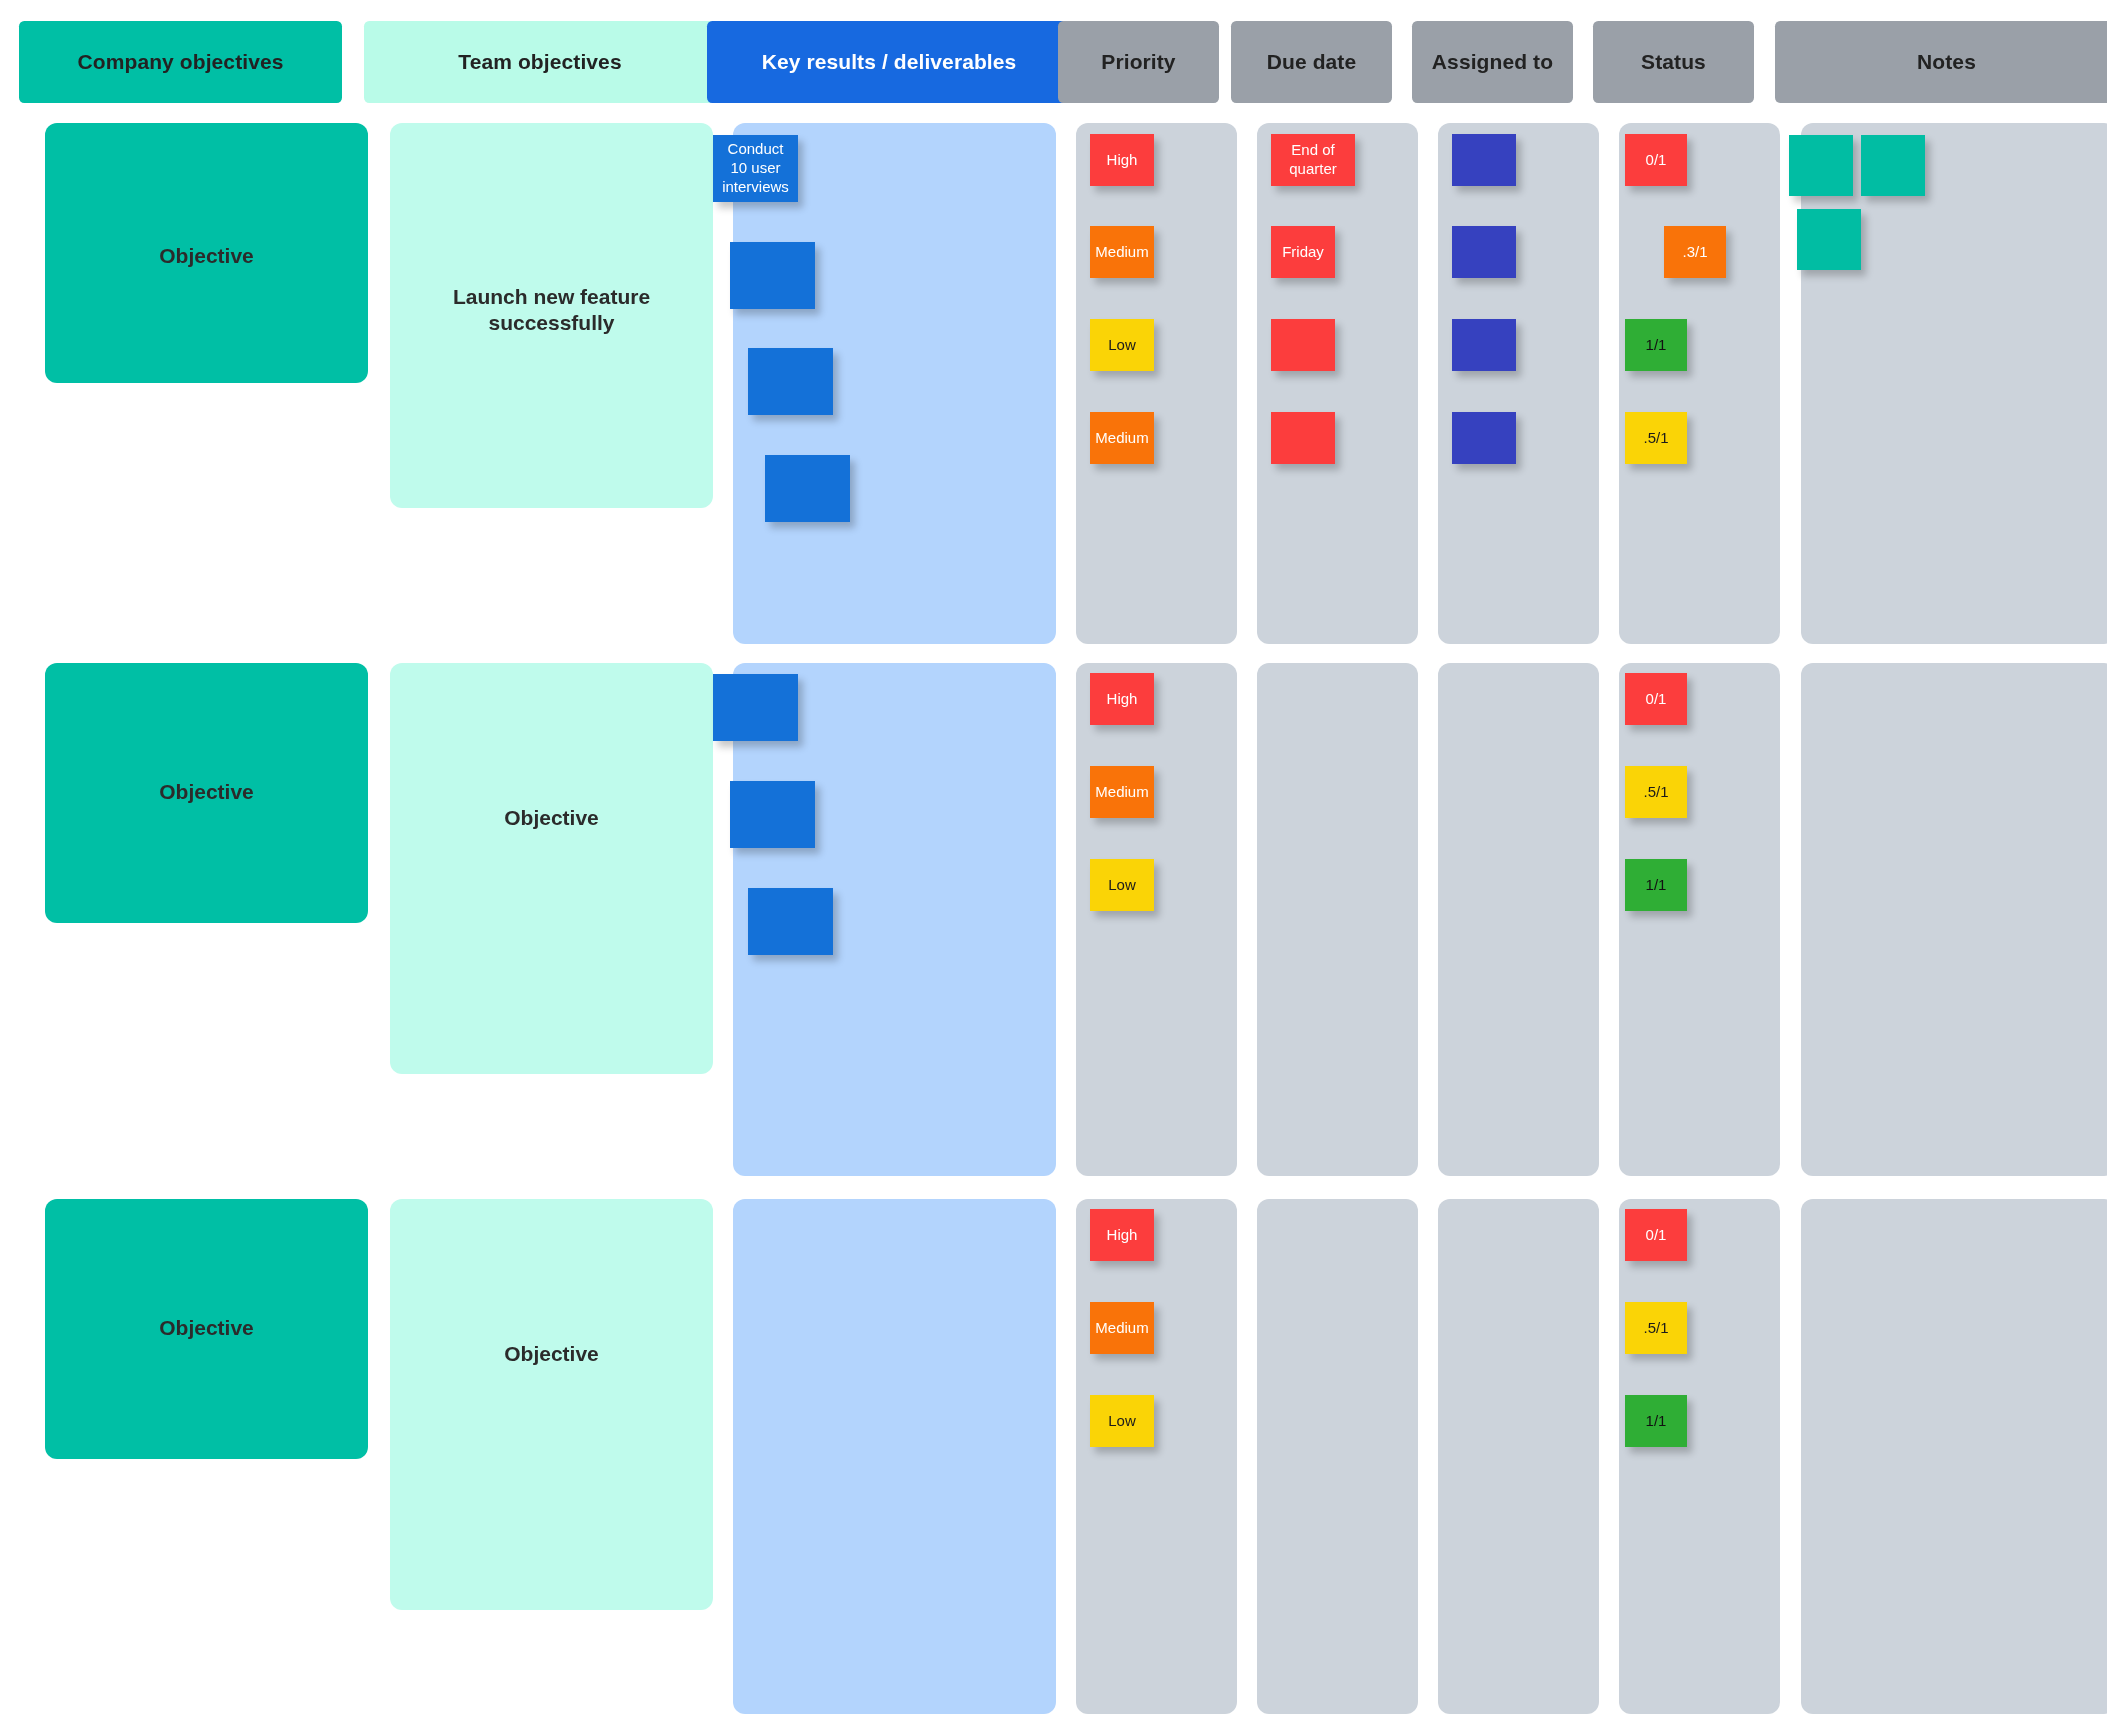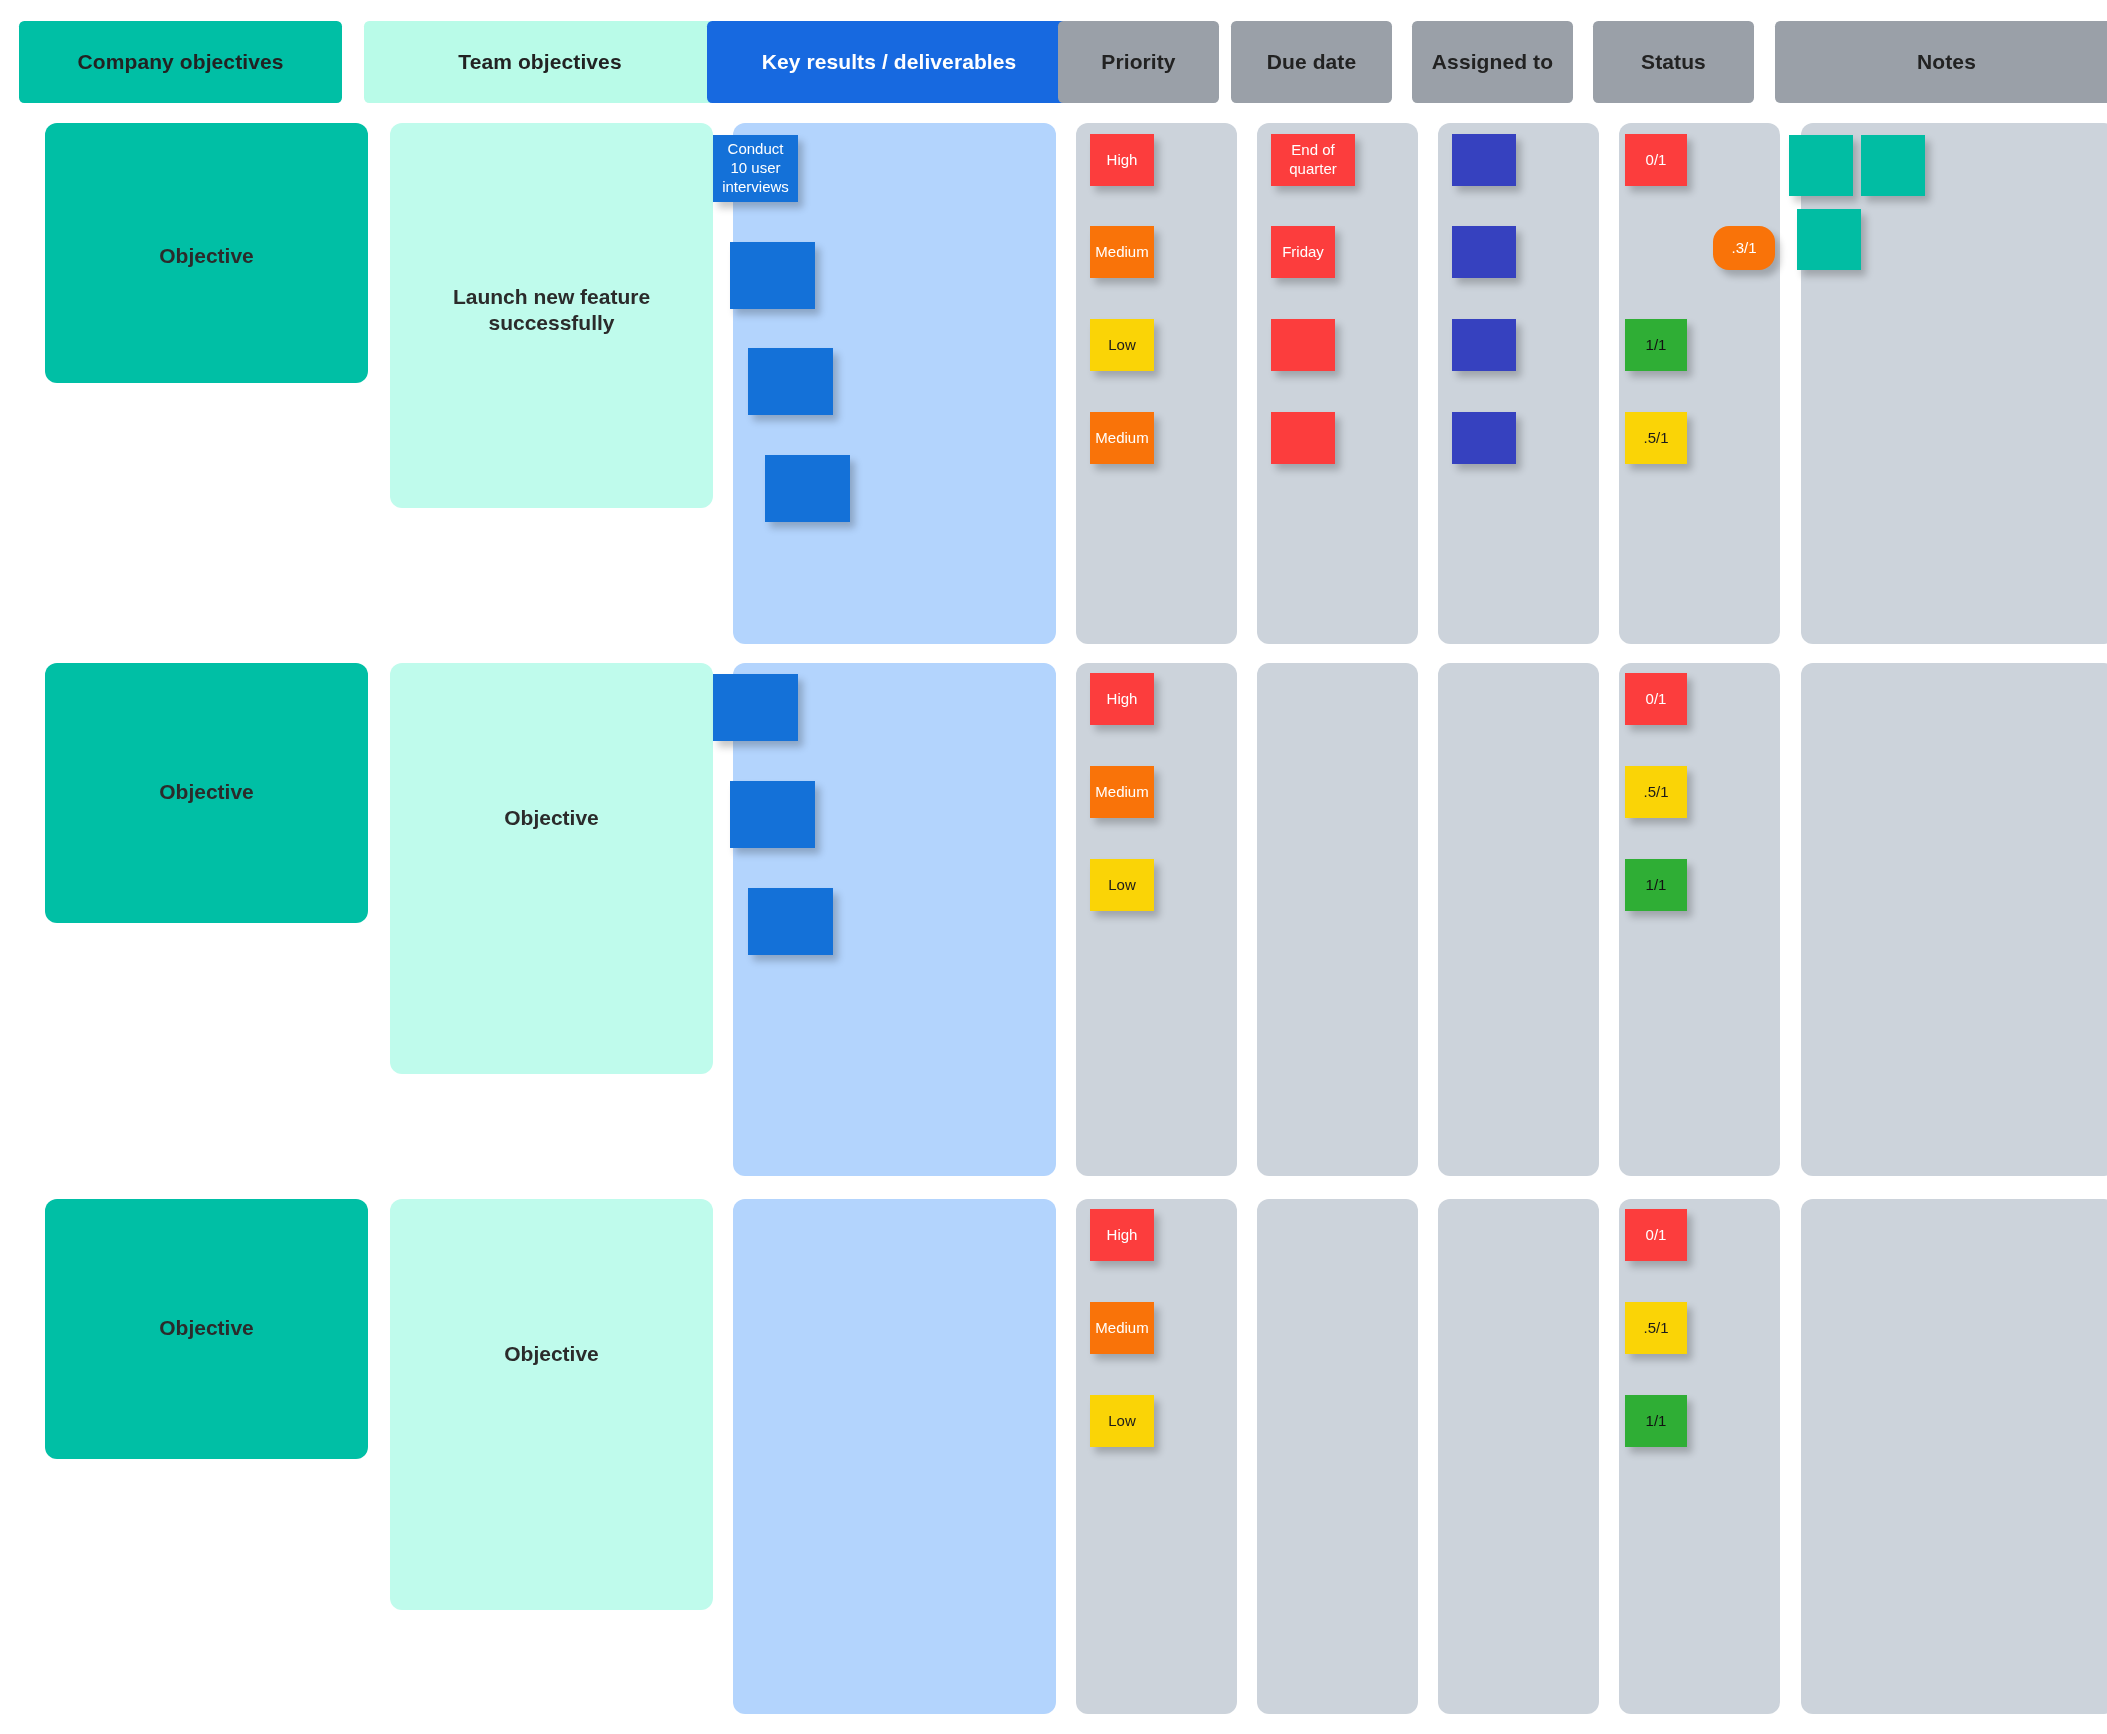--- a/index.html
+++ b/index.html
@@ -119,21 +119,21 @@
     <div class="note n-red" style="width: 64px; height: 52px; left: 1271px; top: 226px;">Friday</div>
     <div class="note n-red" style="width: 64px; height: 52px; left: 1271px; top: 319px;"></div>
     <div class="note n-red" style="width: 64px; height: 52px; left: 1271px; top: 412px;"></div>
     <div class="lane lightgrey" style="left: 1412px; width: 161px; top: 123px; height: 521px;"></div>
     <div class="note n-indigo" style="width: 64px; height: 52px; left: 1452px; top: 134px;"></div>
     <div class="note n-indigo" style="width: 64px; height: 52px; left: 1452px; top: 226px;"></div>
     <div class="note n-indigo" style="width: 64px; height: 52px; left: 1452px; top: 319px;"></div>
     <div class="note n-indigo" style="width: 64px; height: 52px; left: 1452px; top: 412px;"></div>
     <div class="lane lightgrey" style="left: 1593px; width: 161px; top: 123px; height: 521px;"></div>
     <div class="note n-red" style="width: 62px; height: 52px; left: 1625px; top: 134px;">0/1</div>
-    <div class="note n-orange" style="width: 62px; height: 44px; left: 1713px; top: 226px; border-radius: 16px;">.3/1</div>
+    <div class="note n-orange" style="width: 62px; height: 52px; left: 1664px; top: 226px;">.3/1</div>
     <div class="note n-green" style="width: 62px; height: 52px; left: 1625px; top: 319px;">1/1</div>
     <div class="note n-yellow" style="width: 62px; height: 52px; left: 1625px; top: 412px;">.5/1</div>
     <div class="lane lightgrey" style="left: 1775px; width: 315px; top: 123px; height: 521px;"></div>
     <div class="note n-teal" style="width: 64px; height: 61px; left: 1789px; top: 135px;"></div>
     <div class="note n-teal" style="width: 64px; height: 61px; left: 1861px; top: 135px;"></div>
     <div class="note n-teal" style="width: 64px; height: 61px; left: 1797px; top: 209px;"></div>
     <div class="lane bigteal" style="left: 19px; width: 323px; top: 663px; height: 260px;">
       <div class="lane-label" style="top: 116px;">Objective</div>
     </div>
     <div class="lane bigmint" style="left: 364px; width: 323px; top: 663px; height: 411px;">

